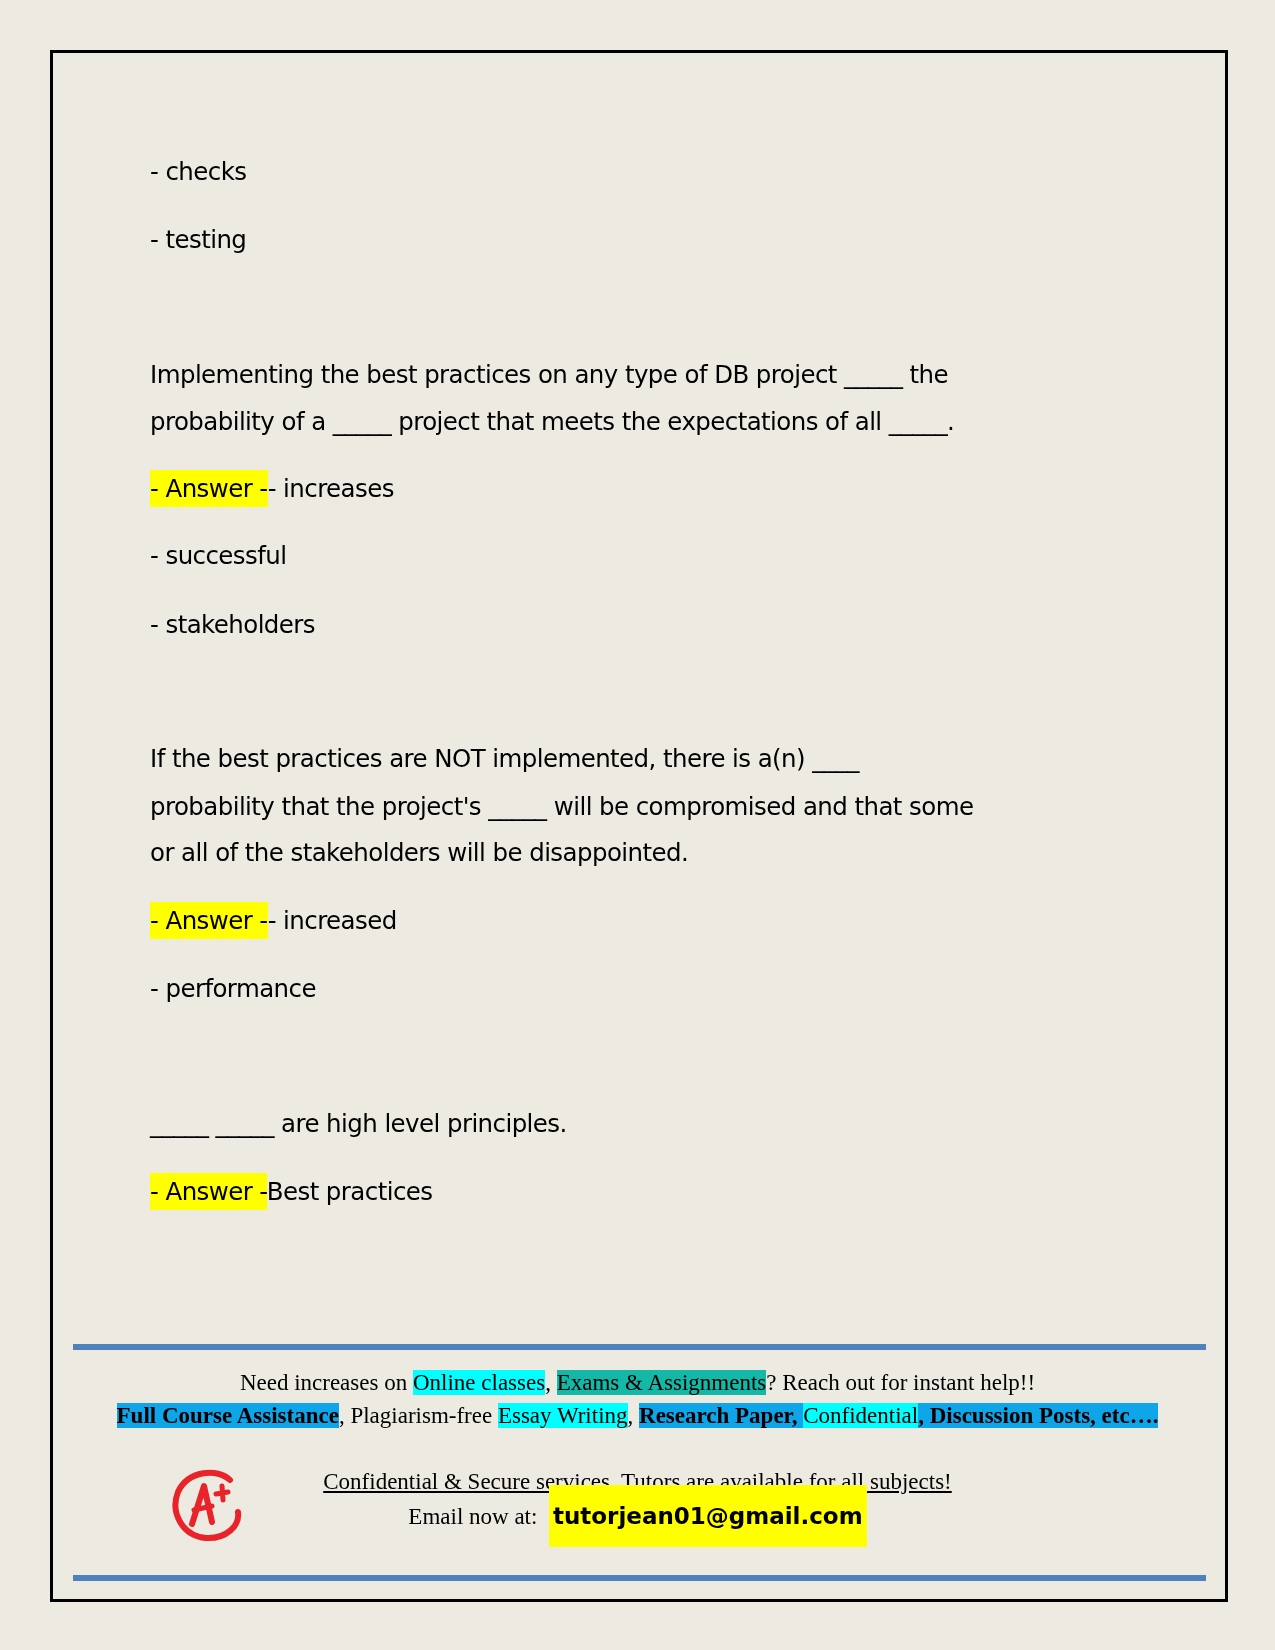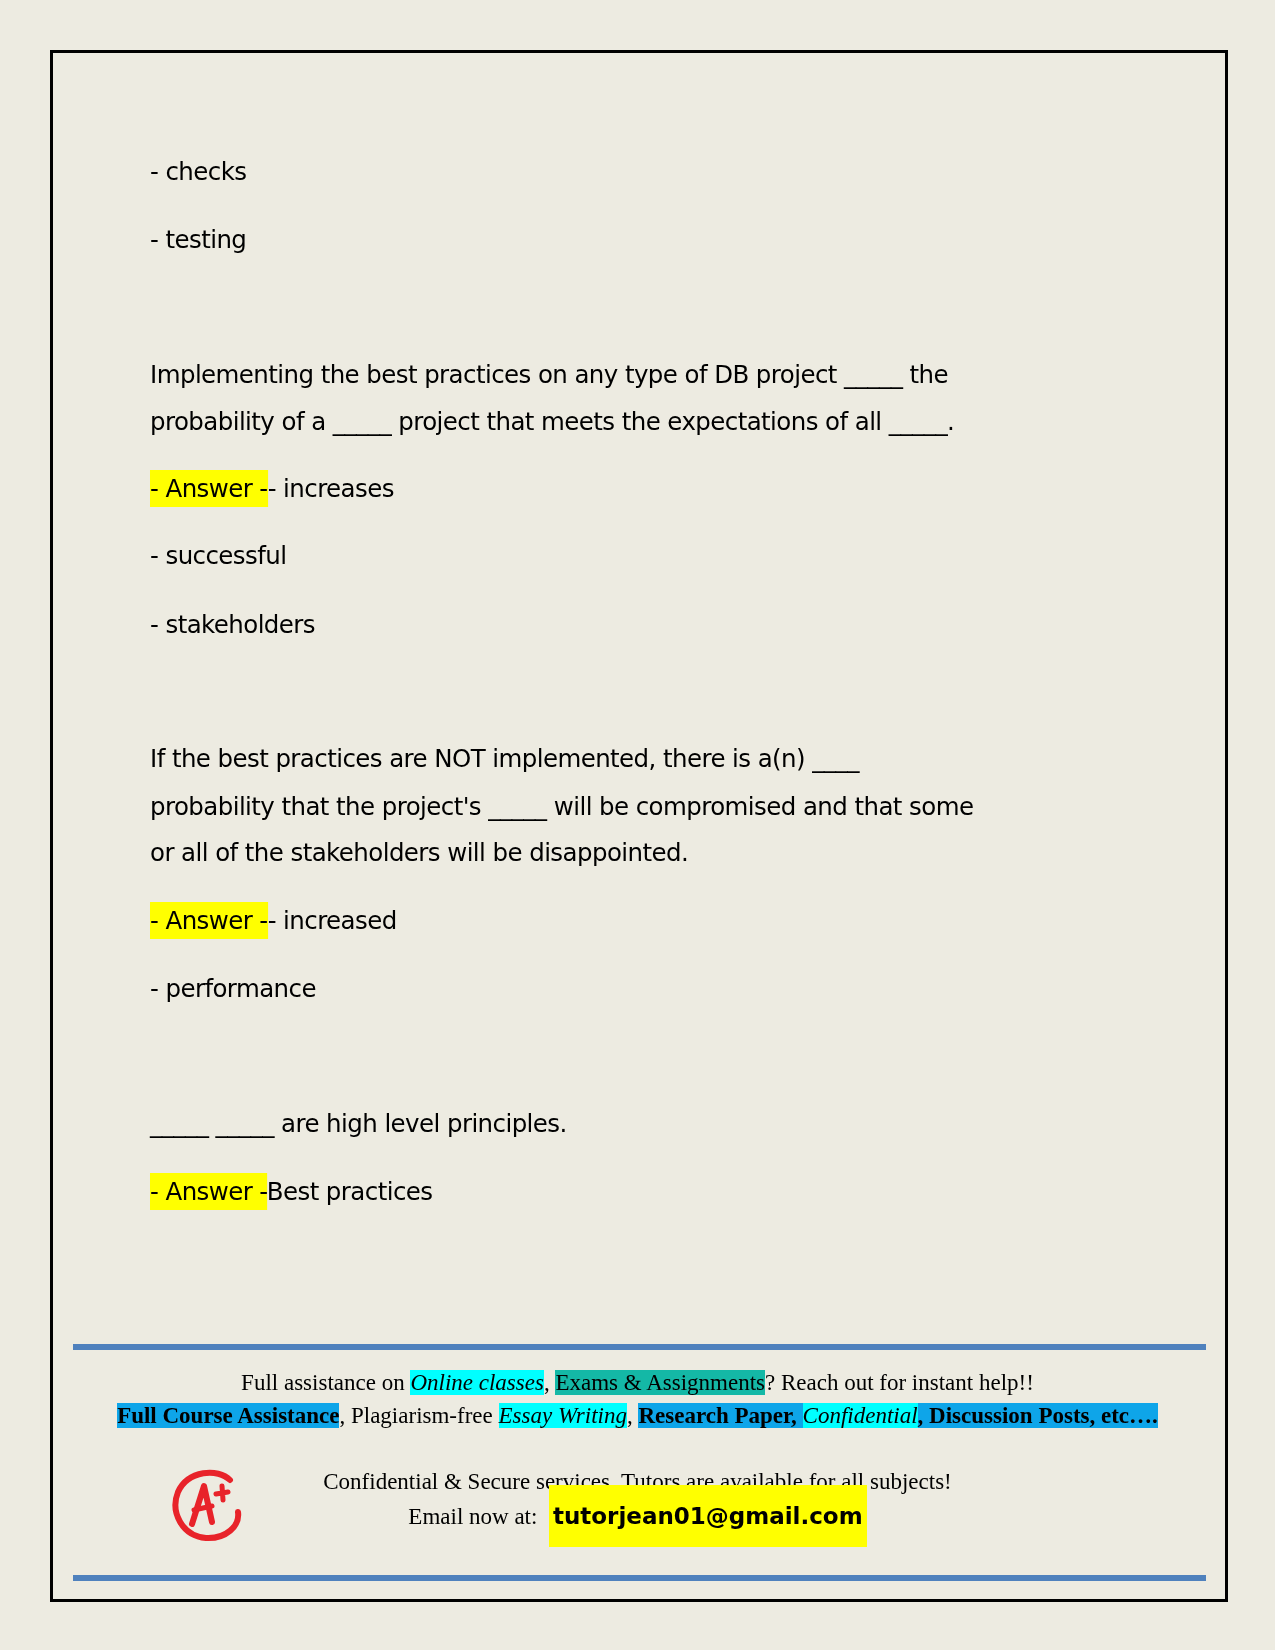--- a/index.html
+++ b/index.html
@@ -23,21 +23,21 @@
     left: 150px;
     font-family: "DejaVu Sans", sans-serif;
     font-size: 25.5px;
     letter-spacing: -0.6px;
     line-height: 34px;
     white-space: nowrap;
     transform: scaleX(0.96);
     transform-origin: left center;
   }
   .hl-yellow { background: #0ea5e9; font-weight: bold; }
-  .hl-cyan { background: #00ffff; font-style: italic; }
+  .hl-cyan { background: #00ffff; }
   .hl-green { background: #14b8a6; }
   .answer-tag { background: #ffff00; padding: 3px 0 4px 0; }
   .rule {
     position: absolute;
     left: 73px; width: 1133px; height: 6px;
     background: #4f81bd;
   }
   .footer-line {
     position: absolute;
     left: 60px; width: 1155px;
@@ -85,35 +85,35 @@
 <div class="line" style="top:971px;">- performance</div>
 
 <div class="line" style="top:1106px;">_____ _____ are high level principles.</div>
 <div class="line" style="top:1174px;">
   <span class="answer-tag">- Answer -</span><span>Best practices</span>
 </div>
 
 <div class="rule" style="top:1344px;"></div>
 
 <div class="footer-line" style="top:1368px;">
-  <span>Full assistance on </span><span class="hl-cyan">Online classes</span><span>, </span><span class="hl-green">Exams &amp; Assignments</span><span>? Reach out for instant help!!</span>
+  <span>Need increases on </span><span class="hl-cyan">Online classes</span><span>, </span><span class="hl-green">Exams &amp; Assignments</span><span>? Reach out for instant help!!</span>
 </div>
 
 <div class="footer-line" style="top:1401px;">
   <span class="hl-yellow">Full Course Assistance</span><span>, Plagiarism-free </span><span class="hl-cyan">Essay Writing</span><span>, </span><span class="hl-yellow">Research Paper, </span><span class="hl-cyan">Confidential</span><span class="hl-yellow">, Discussion Posts, etc….</span>
 </div>
 
 <div class="logo">
   <svg width="80" height="80" viewBox="0 0 80 80">
     <path d="M62 14 C50 2, 20 4, 10 26 C2 46, 14 70, 38 72 C58 73, 72 60, 70 46" fill="none" stroke="#e8232a" stroke-width="6" stroke-linecap="round"></path>
     <path d="M24 58 L36 20 L44 56" fill="none" stroke="#e8232a" stroke-width="6" stroke-linecap="round" stroke-linejoin="round"></path>
     <path d="M26 44 L44 40" fill="none" stroke="#e8232a" stroke-width="5" stroke-linecap="round"></path>
     <path d="M48 28 L60 26 M54 20 L55 34" fill="none" stroke="#e8232a" stroke-width="5" stroke-linecap="round"></path>
   </svg>
 </div>
 
-<div class="footer-line" style="top:1467px;">Confidential &amp; Secure services. Tutors are available for all subjects!</div>
+<div class="footer-line" style="top:1467px;text-decoration:underline;">Confidential &amp; Secure services. Tutors are available for all subjects!</div>
 
 <div class="footer-line" style="top:1501px;">
   <span style="white-space:pre;">Email now at:  </span><span class="email">tutorjean01@gmail.com</span>
 </div>
 
 <div class="rule" style="top:1575px;"></div>
 
 </body></html>

